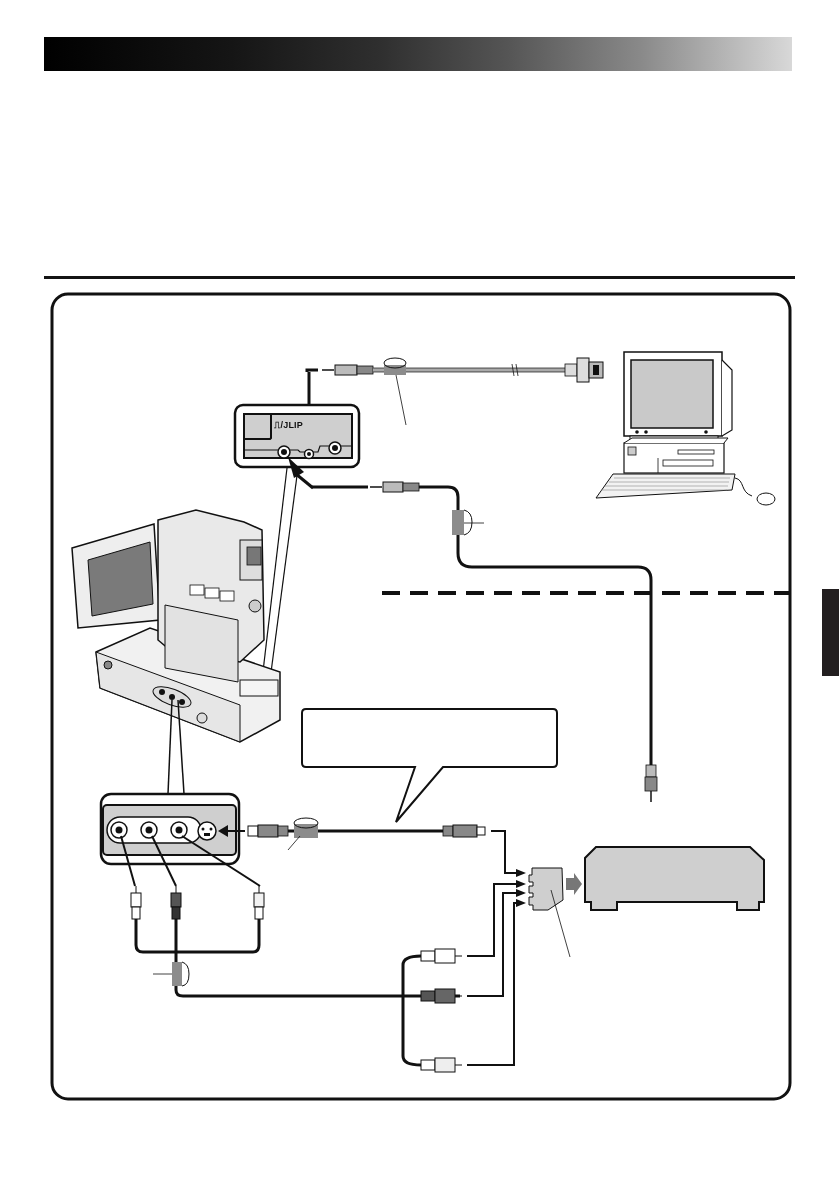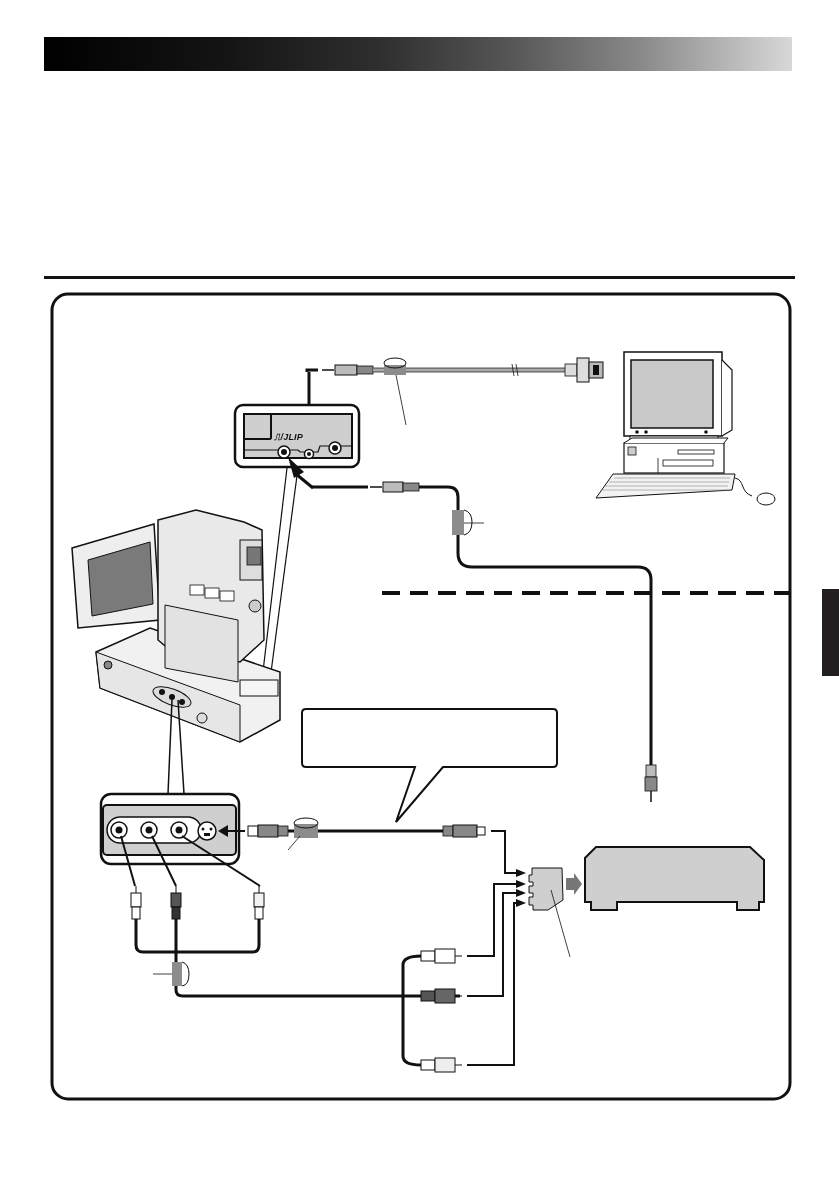--- a/index.html
+++ b/index.html
@@ -2,21 +2,21 @@
 <html><head>
   <meta charset="utf-8">
   <style>
     html, body { margin: 0; padding: 0; background: #ffffff; }
     body { width: 839px; height: 1191px; position: relative; overflow: hidden; font-family: "Liberation Sans", sans-serif; }
     .header-bar { position: absolute; left: 44px; top: 37px; width: 748px; height: 34px;
       background: linear-gradient(to right, #000000 0%, #151515 25%, #2f2f2f 45%, #555555 62%, #8a8a8a 80%, #d8d8d8 100%); }
     .rule { position: absolute; left: 44px; top: 276px; width: 751px; height: 3px; background: #141414; }
     .side-tab { position: absolute; left: 822px; top: 589px; width: 17px; height: 87px; background: #231f20; }
     svg.diagram { position: absolute; left: 0; top: 0; }
-    .port-label { position: absolute; left: 274px; top: 432px; font-size: 9px; font-weight: bold; color: #111; letter-spacing: 0.2px; font-style: italic; }
+    .port-label { position: absolute; left: 274px; top: 420px; font-size: 9px; font-weight: bold; color: #111; letter-spacing: 0.2px; }
   </style>
 </head>
 <body>
 
 <div class="header-bar"></div>
 <div class="rule"></div>
 <div class="side-tab"></div>
 
 <svg class="diagram" width="839" height="1191" viewBox="0 0 839 1191">
 

